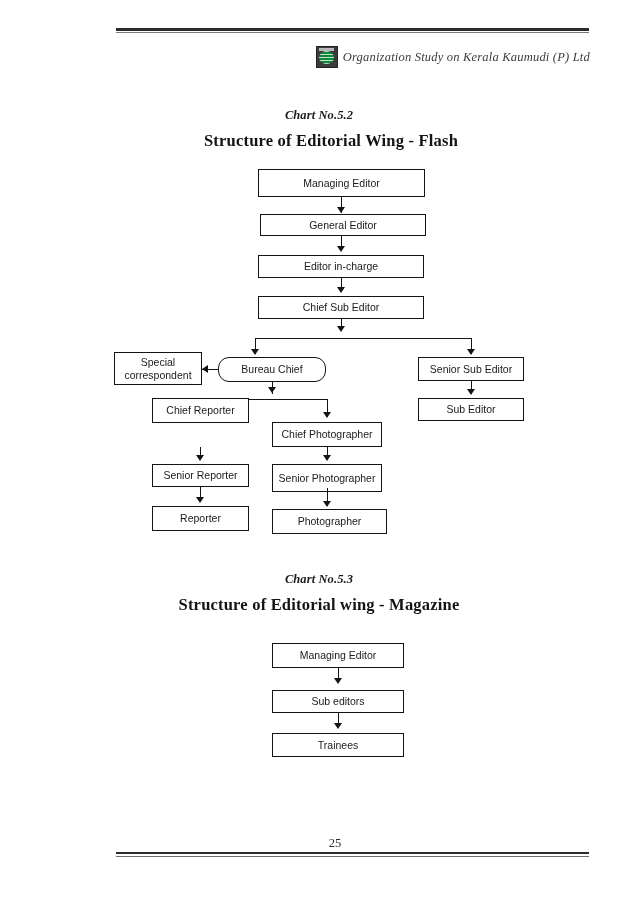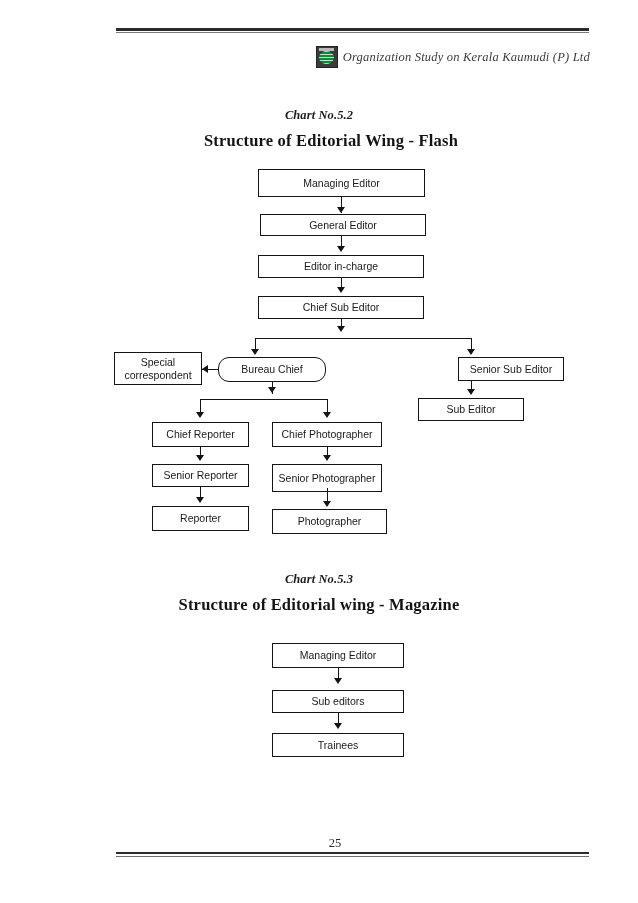--- a/index.html
+++ b/index.html
@@ -222,35 +222,35 @@
   <div class="vline" style="left:471px; top:338px; height:14px;"></div>
   <div class="arrow-down" style="left:467px; top:349px;"></div>
 
   <div class="node" style="left:114px; top:352px; width:88px; height:33px;">Special correspondent</div>
 
   <div class="node" style="left:218px; top:357px; width:108px; height:25px;border-radius:11px;">Bureau Chief</div>
 
   <div class="hline" style="left:202px; top:369px; width:17px;"></div>
   <div class="arrow-left" style="left:202px; top:365px;"></div>
 
-  <div class="node" style="left:418px; top:357px; width:106px; height:24px;margin-left:40px;">Senior Sub Editor</div>
+  <div class="node" style="left:418px; top:357px; width:106px; height:24px;">Senior Sub Editor</div>
   <div class="vline" style="left:471px; top:381px; height:11px;"></div>
   <div class="arrow-down" style="left:467px; top:389px;"></div>
 
   <div class="node" style="left:418px; top:398px; width:106px; height:23px;">Sub Editor</div>
 
   <div class="vline" style="left:272px; top:382px; height:12px;"></div>
   <div class="arrow-down" style="left:268px; top:387px;"></div>
   <div class="hline" style="left:200px; top:399px; width:128px;"></div>
   <div class="vline" style="left:200px; top:399px; height:16px;"></div>
   <div class="arrow-down" style="left:196px; top:412px;"></div>
   <div class="vline" style="left:327px; top:399px; height:16px;"></div>
   <div class="arrow-down" style="left:323px; top:412px;"></div>
 
-  <div class="node" style="left:152px; top:422px; width:97px; height:25px;">Chief Reporter</div>
+  <div class="node" style="left:152px; top:398px; width:97px; height:25px;">Chief Reporter</div>
   <div class="vline" style="left:200px; top:447px; height:12px;"></div>
   <div class="arrow-down" style="left:196px; top:455px;"></div>
 
   <div class="node" style="left:152px; top:464px; width:97px; height:23px;">Senior Reporter</div>
   <div class="vline" style="left:200px; top:487px; height:14px;"></div>
   <div class="arrow-down" style="left:196px; top:497px;"></div>
 
   <div class="node" style="left:152px; top:506px; width:97px; height:25px;">Reporter</div>
 
   <div class="node" style="left:272px; top:422px; width:110px; height:25px;">Chief Photographer</div>

